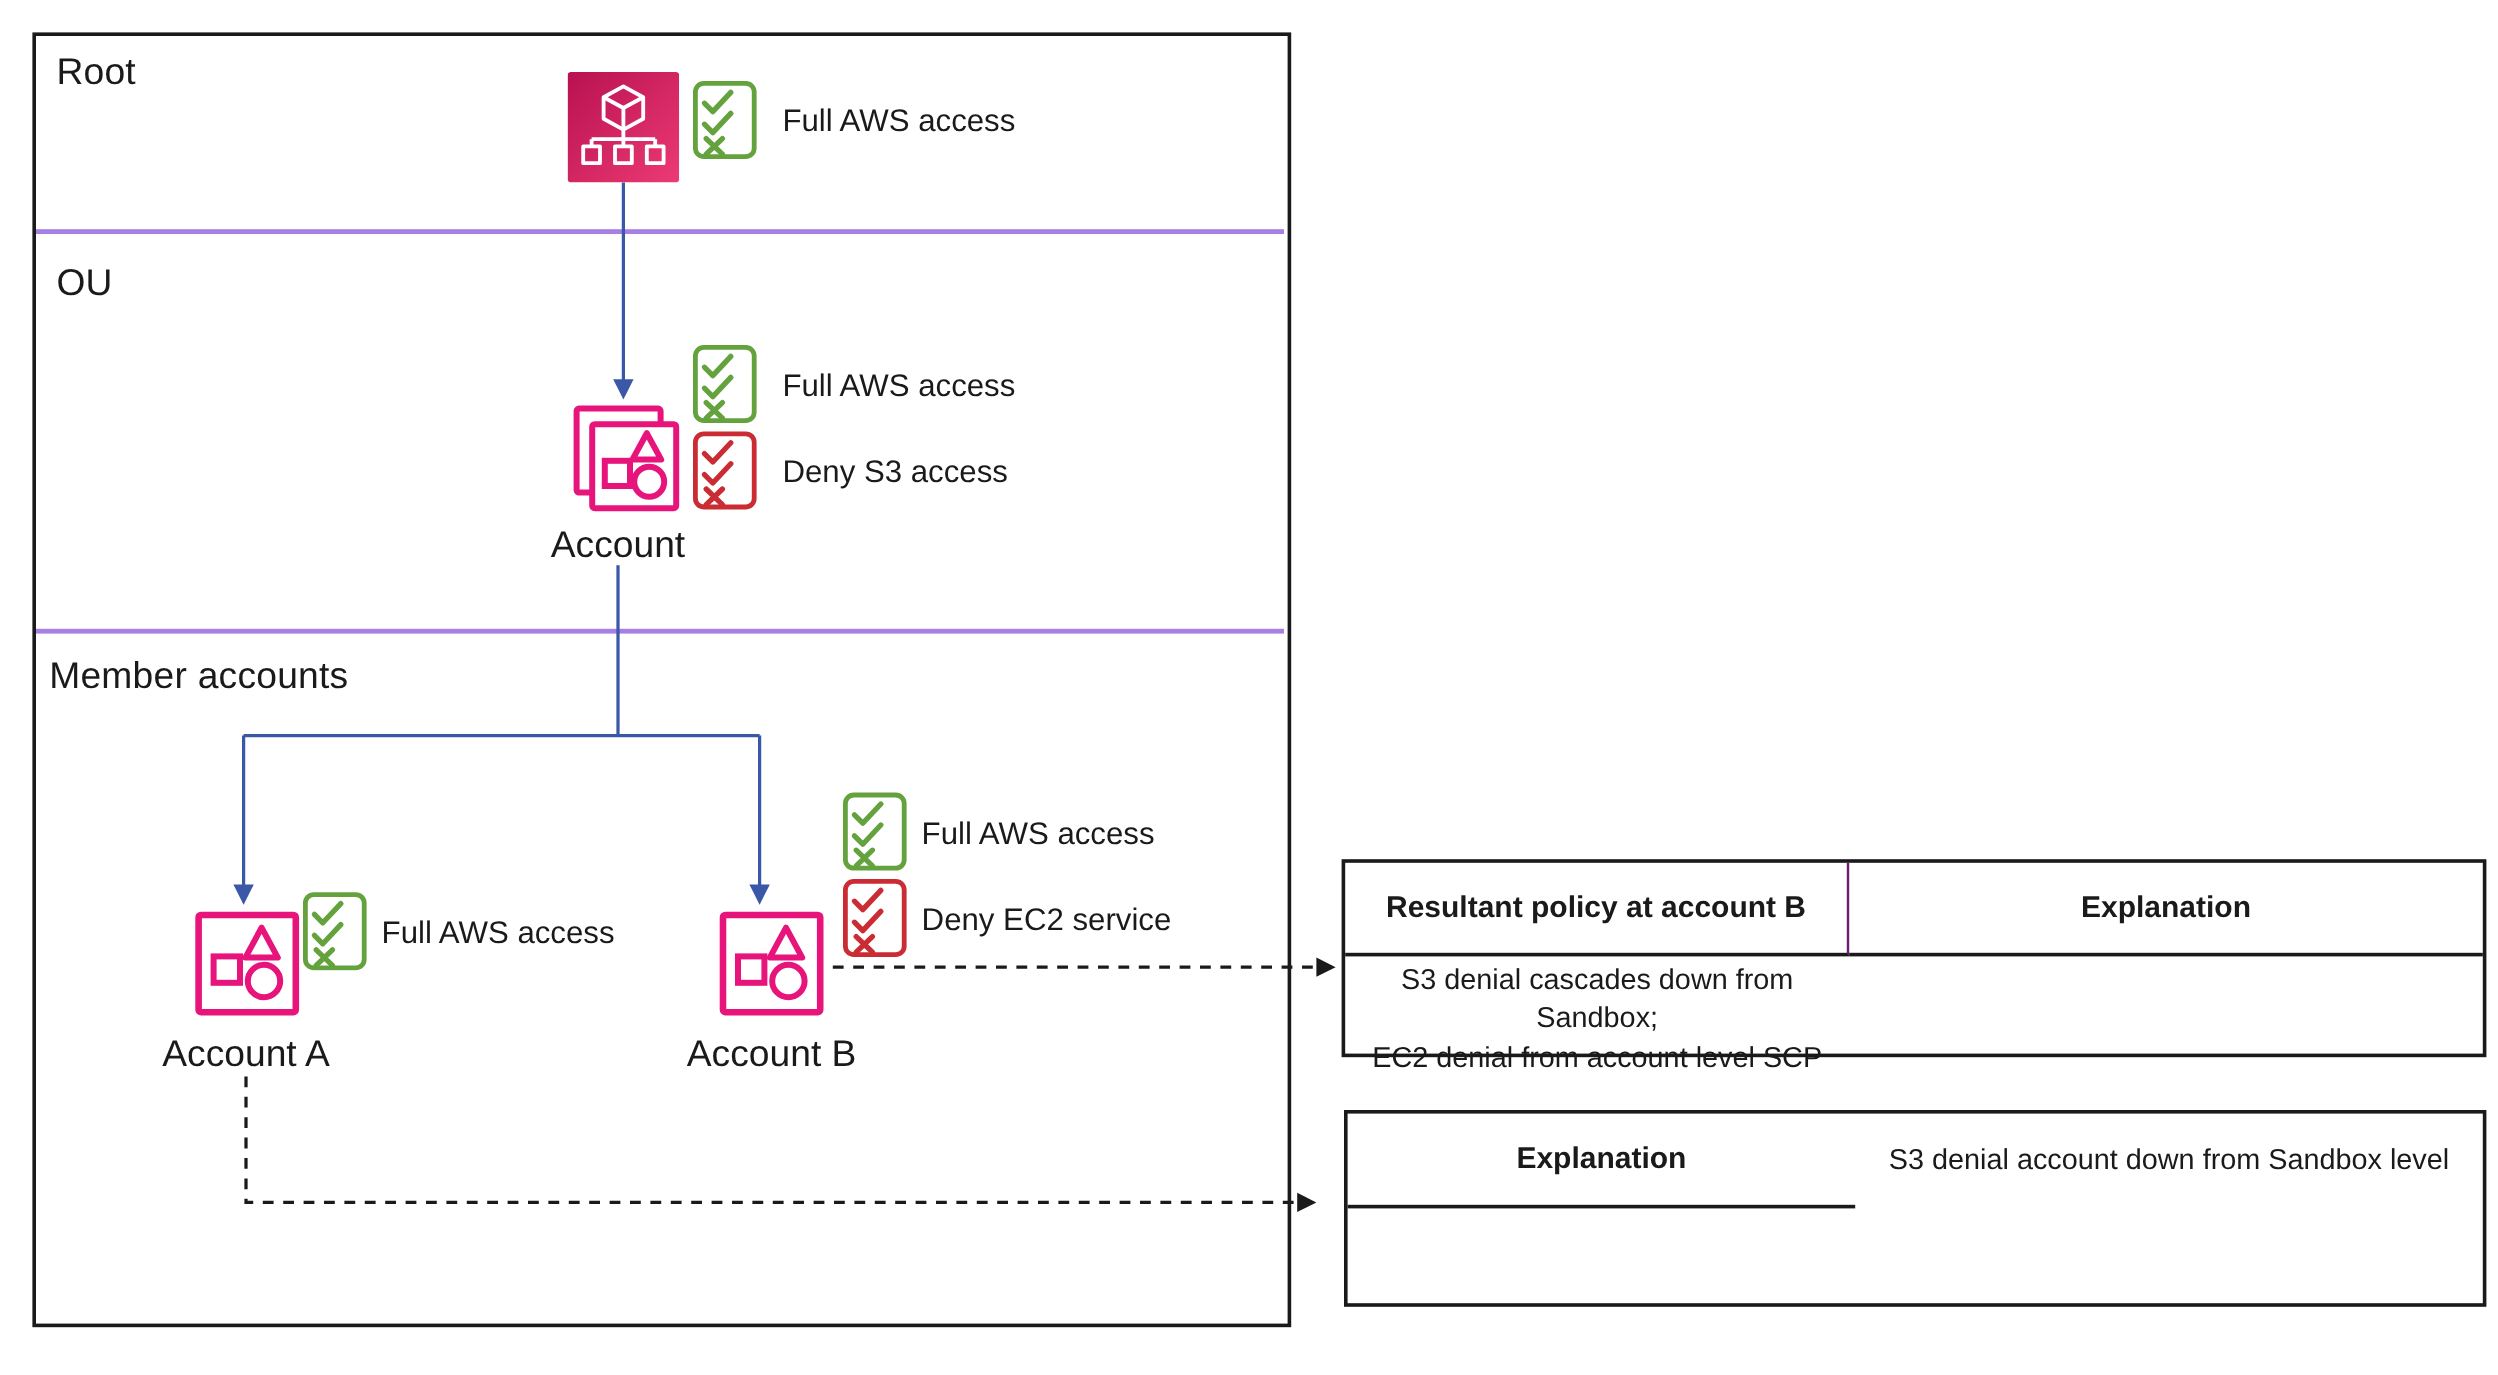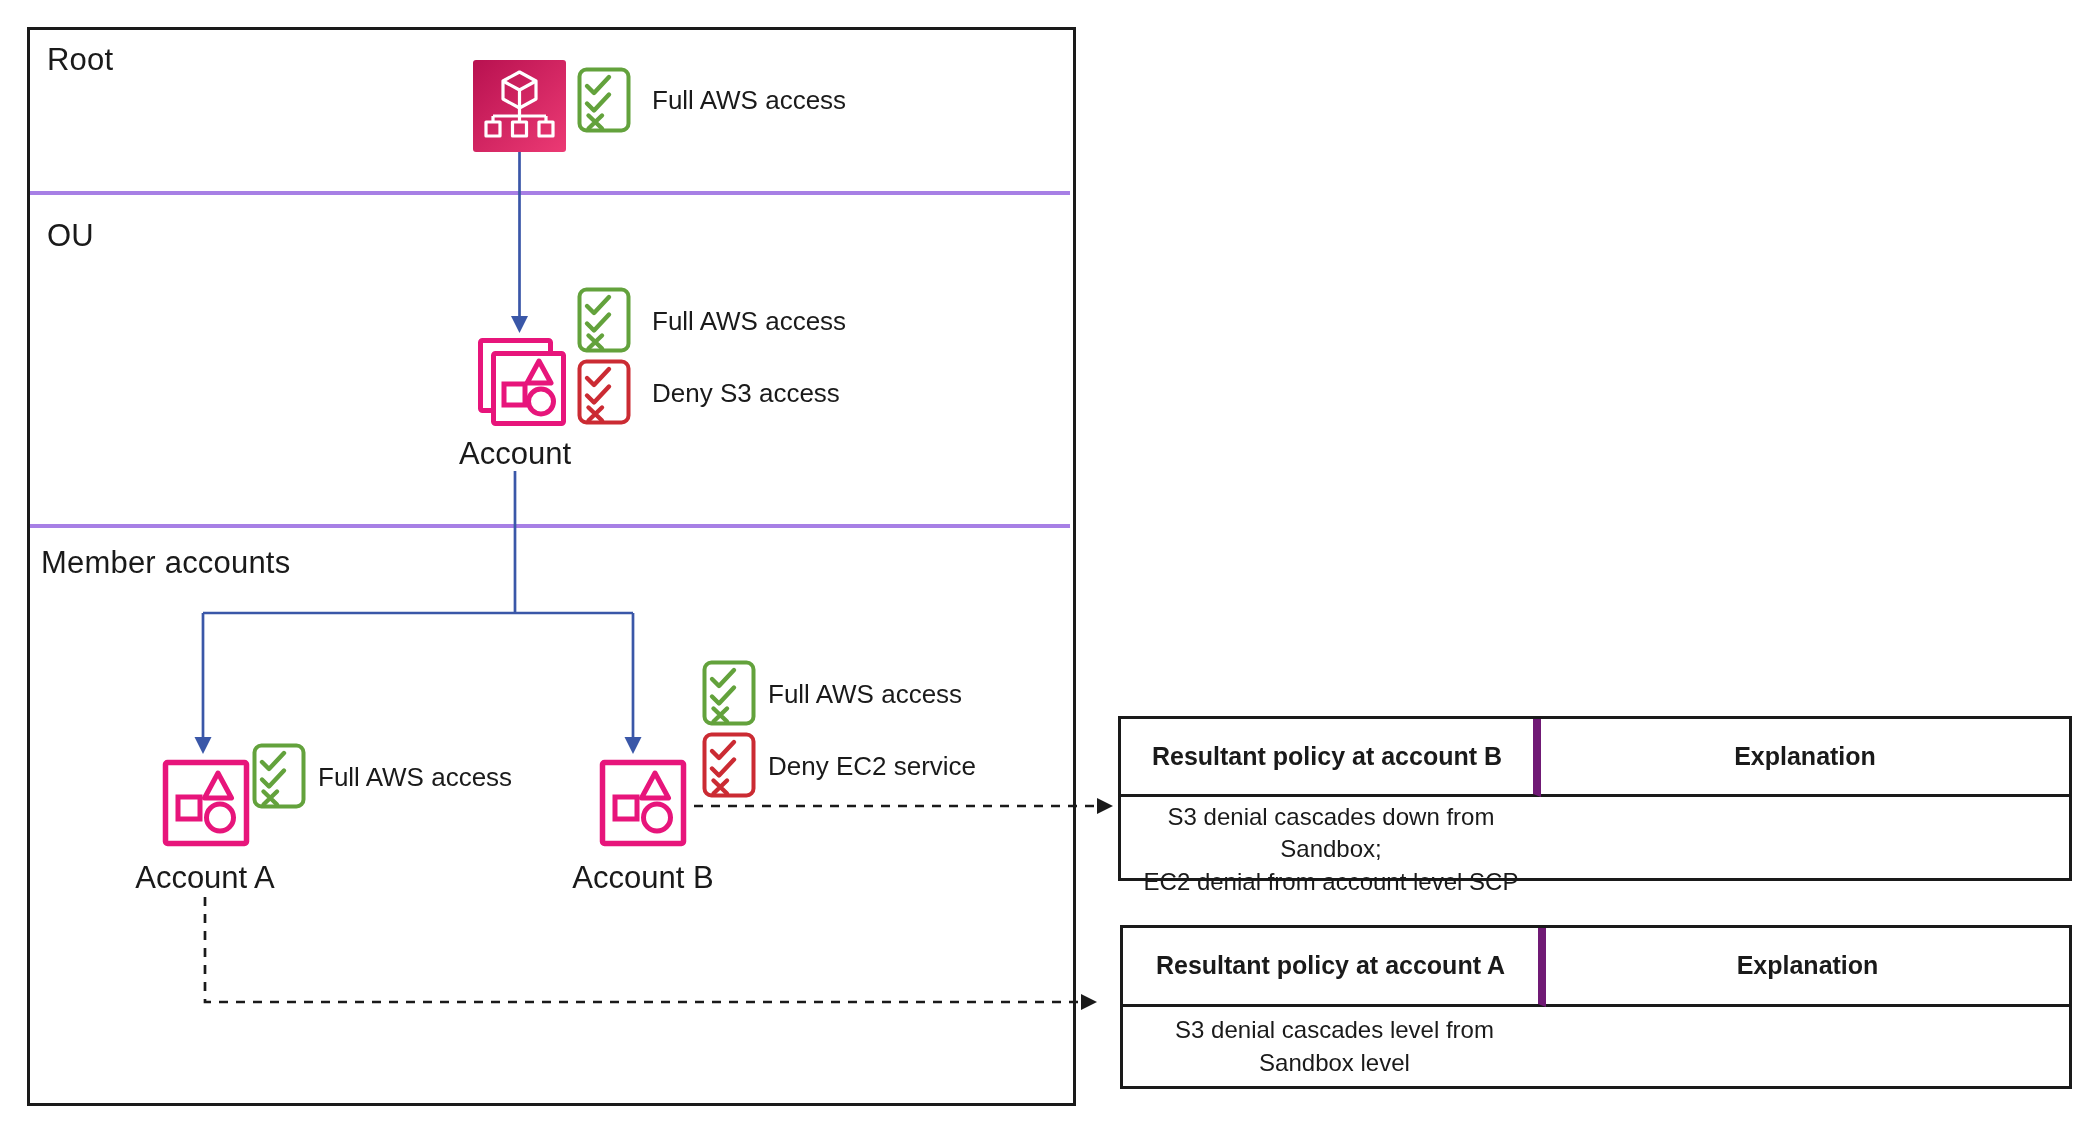--- a/index.html
+++ b/index.html
@@ -25,21 +25,21 @@
   .chk.green{color:var(--green,#63a23c);}
   .chk.red{color:var(--red,#cb2b33);}
   .shape-icon{color:var(--pink,#e7157b);display:block;}
   
   .ptable{display:grid;background:#fff;border:3px solid #1a1a1a;box-sizing:border-box;}
   .ptable .cell{
     display:flex;align-items:center;justify-content:center;text-align:center;
     font-size:24px;box-sizing:border-box;padding:4px 10px;white-space:pre-line;line-height:1.35;
   }
   .ptable .hdr{font-weight:bold;font-size:25px;}
-  .ptable .c-left{border-right:8px solid #701a75;}
+  .ptable .c-left{border-right:2px solid #701a75;}
   .ptable .r-top{border-bottom:3px solid #1a1a1a;}
 </style>
 </head>
 <body>
 
 <div id="canvas">
 
   <svg width="0" height="0" style="position:absolute">
     <defs>
       <g id="checklist-glyph">
@@ -154,18 +154,17 @@
   <div class="abs node-label" style="left:533px;top:860px;">Account B</div>
 
   <div class="abs ptable" style="left:1118px;top:716px;width:954px;height:165px;grid-template-columns:420px 1fr;grid-template-rows:78px 1fr;">
     <div class="cell hdr c-left r-top">Resultant policy at account B</div>
     <div class="cell hdr r-top">Explanation</div>
     <div class="cell">S3 denial cascades down from Sandbox;
 EC2 denial from account level SCP</div>
   </div>
 
   <div class="abs ptable" style="left:1120px;top:925px;width:952px;height:164px;grid-template-columns:423px 1fr;grid-template-rows:79px 1fr;">
-    <div class="cell hdr c-left r-top">Resultant policy at account A</div>
     <div class="cell hdr r-top">Explanation</div>
-    <div class="cell">S3 denial cascades level from Sandbox level</div>
+    <div class="cell">S3 denial account down from Sandbox level</div>
   </div>
 
 </div>
 
 </body></html>

